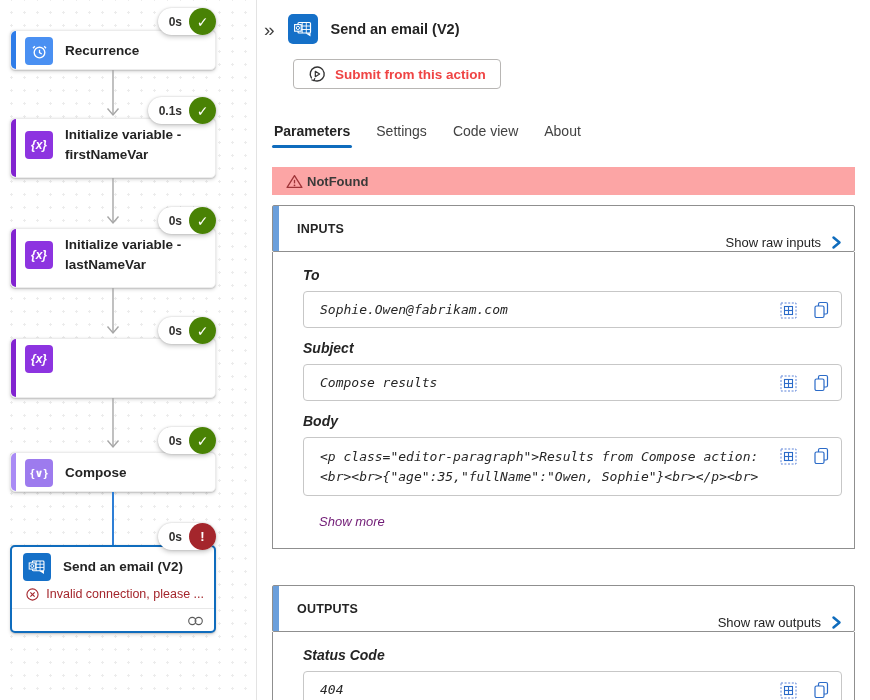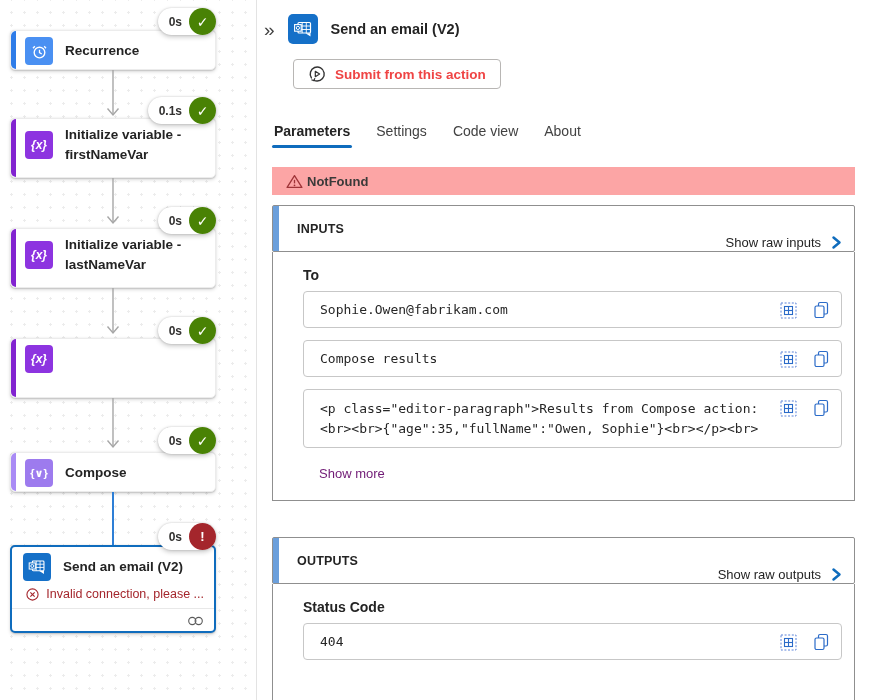--- a/index.html
+++ b/index.html
@@ -54,21 +54,21 @@
           gap:4px;padding-left:14px;}
   .banner-text{font-size:13px;font-weight:bold;color:#3B3A39;}
 
   .section-header{margin-top:10px;height:47px;border:1px solid #8F8F8F;border-radius:2px;
                   background:#fff;display:flex;align-items:center;position:relative;cursor:pointer;}
   .section-accent{width:6px;height:100%;background:#6B9FDB;flex:none;}
   .section-heading{font-size:12.5px;font-weight:bold;margin-left:18px;letter-spacing:.2px;}
   .section-link{margin-left:auto;display:flex;align-items:center;gap:10px;margin-right:12px;margin-top:27px;}
   .section-link-text{font-size:13px;color:#242424;}
   .section-body{border:1px solid #8F8F8F;border-top:none;background:#fff;
-                padding:15px 12px 18px 30px;}
+                padding:15px 12px 18px 30px;font-style:italic;}
   .outputs-body{height:160px;}
 
   .field-label{font-size:14px;font-weight:600;margin-bottom:8px;}
   .field{position:relative;border:1px solid #C7C7C7;border-radius:4px;min-height:37px;
          display:flex;align-items:center;margin-bottom:12px;background:#fff;}
   .field-value{font-family:"DejaVu Sans Mono","Liberation Mono",monospace;font-size:13px;
                color:#262626;padding-left:16px;white-space:pre-wrap;word-break:break-all;}
   .field-icons{position:absolute;top:9px;right:12px;display:flex;gap:16px;align-items:center;}
   .field-tall{min-height:58px;align-items:flex-start;padding-top:9px;padding-bottom:8px;}
   .field-tall .field-value{width:468px;line-height:1.55;}
@@ -271,36 +271,38 @@
             <line x1="8.5" y1="4.5" x2="8.5" y2="12.5" stroke="#2B6BC8" stroke-width="1.1"></line>
             <line x1="4.5" y1="8.5" x2="12.5" y2="8.5" stroke="#2B6BC8" stroke-width="1.1"></line>
           </svg>
           <svg width="16" height="18" viewBox="0 0 16 18">
             <rect x="5.5" y="1.5" width="9" height="11.5" rx="1.5" fill="none" stroke="#2B6BC8" stroke-width="1.2"></rect>
             <rect x="2" y="5" width="9" height="11.5" rx="1.5" fill="#fff" stroke="#2B6BC8" stroke-width="1.2"></rect>
           </svg>
         </span>
       </div>
 
+      <div class="field-label">Subject</div>
       <div class="field">
         <span class="field-value">Compose results</span>
         <span class="field-icons">
           <svg width="17" height="17" viewBox="0 0 17 17">
             <rect x="1" y="1" width="15" height="15" fill="none" stroke="#5B82D8" stroke-width="1" stroke-dasharray="2,1.6"></rect>
             <rect x="4.5" y="4.5" width="8" height="8" fill="none" stroke="#2B6BC8" stroke-width="1.1"></rect>
             <line x1="8.5" y1="4.5" x2="8.5" y2="12.5" stroke="#2B6BC8" stroke-width="1.1"></line>
             <line x1="4.5" y1="8.5" x2="12.5" y2="8.5" stroke="#2B6BC8" stroke-width="1.1"></line>
           </svg>
           <svg width="16" height="18" viewBox="0 0 16 18">
             <rect x="5.5" y="1.5" width="9" height="11.5" rx="1.5" fill="none" stroke="#2B6BC8" stroke-width="1.2"></rect>
             <rect x="2" y="5" width="9" height="11.5" rx="1.5" fill="#fff" stroke="#2B6BC8" stroke-width="1.2"></rect>
           </svg>
         </span>
       </div>
 
+      <div class="field-label">Body</div>
       <div class="field field-tall">
         <span class="field-value">&lt;p class="editor-paragraph"&gt;Results from Compose action: &lt;br&gt;&lt;br&gt;{"age":35,"fullName":"Owen, Sophie"}&lt;br&gt;&lt;/p&gt;&lt;br&gt;</span>
         <span class="field-icons">
           <svg width="17" height="17" viewBox="0 0 17 17">
             <rect x="1" y="1" width="15" height="15" fill="none" stroke="#5B82D8" stroke-width="1" stroke-dasharray="2,1.6"></rect>
             <rect x="4.5" y="4.5" width="8" height="8" fill="none" stroke="#2B6BC8" stroke-width="1.1"></rect>
             <line x1="8.5" y1="4.5" x2="8.5" y2="12.5" stroke="#2B6BC8" stroke-width="1.1"></line>
             <line x1="4.5" y1="8.5" x2="12.5" y2="8.5" stroke="#2B6BC8" stroke-width="1.1"></line>
           </svg>
           <svg width="16" height="18" viewBox="0 0 16 18">

